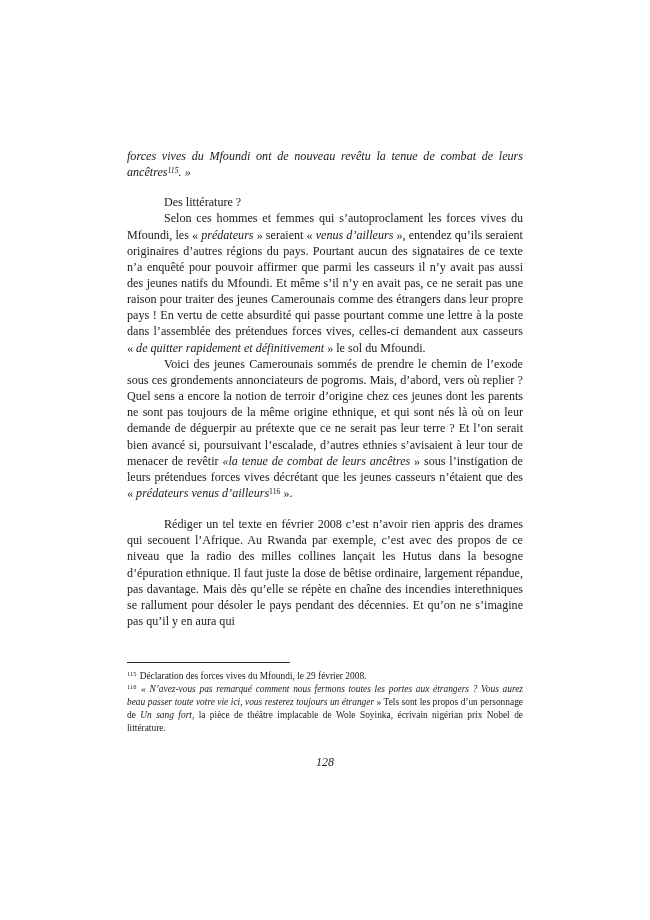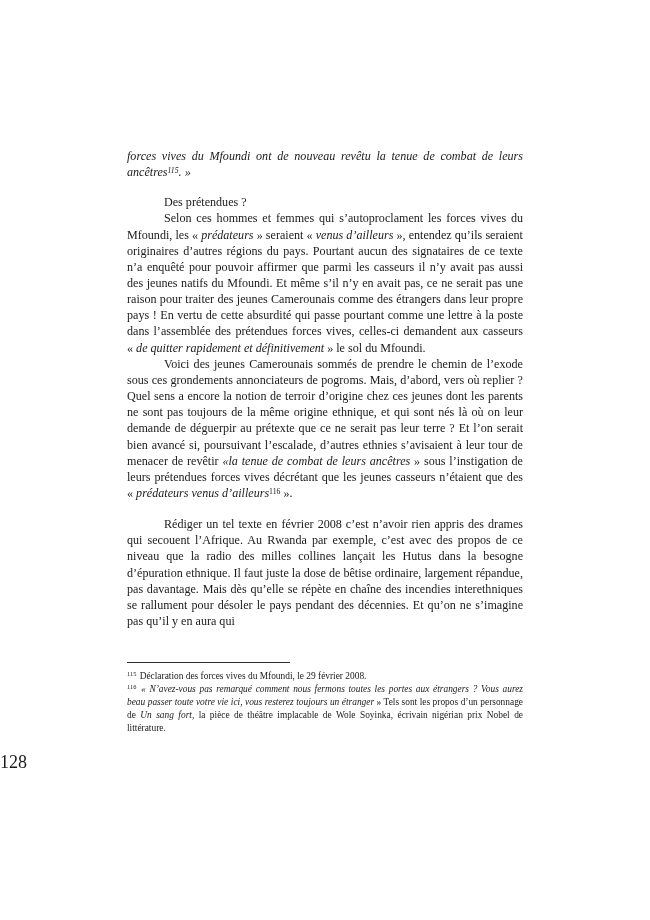--- a/index.html
+++ b/index.html
@@ -76,36 +76,38 @@
     line-height: 0;
     margin-right: 1px;
   }
 
   
   .folio {
     position: absolute;
     left: 0;
     right: 0;
     top: 755px;
-    font-size: 18px;
+    text-align: center;
+    font-size: 12px;
     line-height: 14px;
+    font-style: italic;
   }
 </style>
 </head>
 <body>
 
 <div class="page">
 
   <div class="content">
 
     <p class="blockquote">
       <span>forces vives du Mfoundi ont de nouveau revêtu la tenue de combat de leurs ancêtres</span><sup>115</sup><span>. »</span>
     </p>
 
-    <p class="para"><span style="font-style: normal;">Des prétendues ?</span></p>
+    <p class="para"><span style="font-style: normal;">Des littérature ?</span></p>
 
     <p class="para"><span style="font-style: normal;">Selon ces hommes et femmes qui s’autoproclament les forces vives du Mfoundi, les «&nbsp;</span><span style="font-style: italic;">prédateurs</span><span style="font-style: normal;">&nbsp;» seraient «&nbsp;</span><span style="font-style: italic;">venus d’ailleurs</span><span style="font-style: normal;">&nbsp;», entendez qu’ils seraient originaires d’autres régions du pays. Pourtant aucun des signataires de ce texte n’a enquêté pour pouvoir affirmer que parmi les casseurs il n’y avait pas aussi des jeunes natifs du Mfoundi. Et même s’il n’y en avait pas, ce ne serait pas une raison pour traiter des jeunes Camerounais comme des étrangers dans leur propre pays ! En vertu de cette absurdité qui passe pourtant comme une lettre à la poste dans l’assemblée des prétendues forces vives, celles-ci demandent aux casseurs «&nbsp;</span><span style="font-style: italic;">de quitter rapidement et définitivement</span><span style="font-style: normal;">&nbsp;» le sol du Mfoundi.</span></p>
 
 
     <p class="para"><span style="font-style: normal;">Voici des jeunes Camerounais sommés de prendre le chemin de l’exode sous ces grondements annonciateurs de pogroms. Mais, d’abord, vers où replier ? Quel sens a encore la notion de terroir d’origine chez ces jeunes dont les parents ne sont pas toujours de la même origine ethnique, et qui sont nés là où on leur demande de déguerpir au prétexte que ce ne serait pas leur terre ? Et l’on serait bien avancé si, poursuivant l’escalade, d’autres ethnies s’avisaient à leur tour de menacer de revêtir </span><span style="font-style: italic;">«la tenue de combat de leurs ancêtres</span><span style="font-style: normal;">&nbsp;» sous l’instigation de leurs prétendues forces vives décrétant que les jeunes casseurs n’étaient que des «&nbsp;</span><span style="font-style: italic;">prédateurs venus d’ailleurs</span><sup>116</sup><span style="font-style: normal;">&nbsp;».</span></p>
 
     <p class="para gap"><span style="font-style: normal;">Rédiger un tel texte en février 2008 c’est n’avoir rien appris des drames qui secouent l’Afrique. Au Rwanda par exemple, c’est avec des propos de ce niveau que la radio des milles collines lançait les Hutus dans la besogne d’épuration ethnique. Il faut juste la dose de bêtise ordinaire, largement répandue, pas davantage. Mais dès qu’elle se répète en chaîne des incendies interethniques se rallument pour désoler le pays pendant des décennies. Et qu’on ne s’imagine pas qu’il y en aura qui</span></p>
 
   </div>
 

